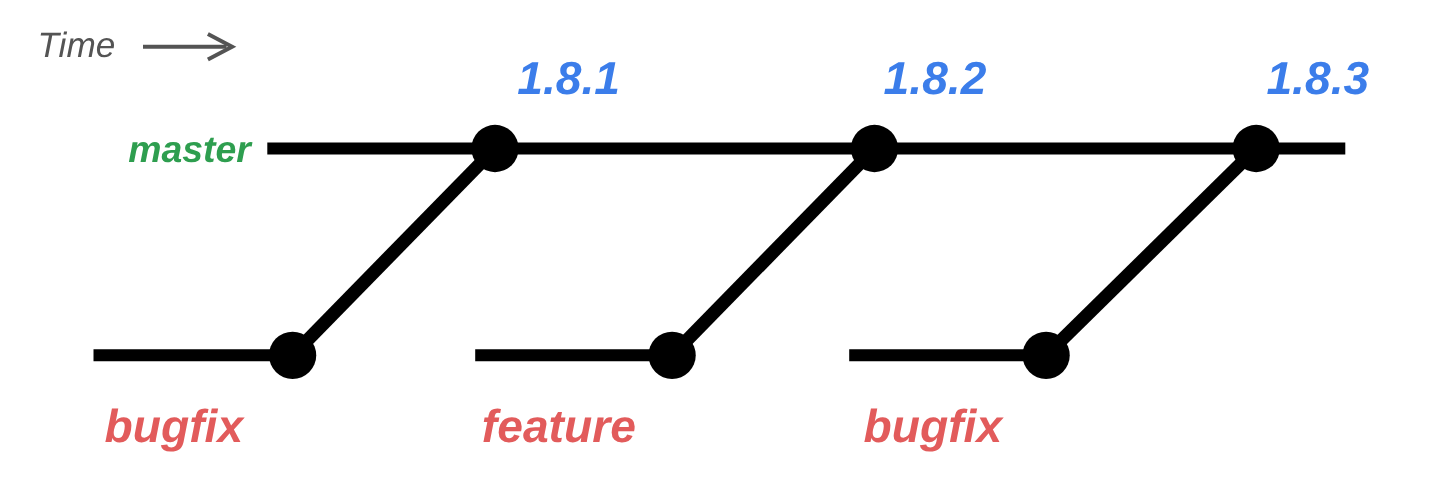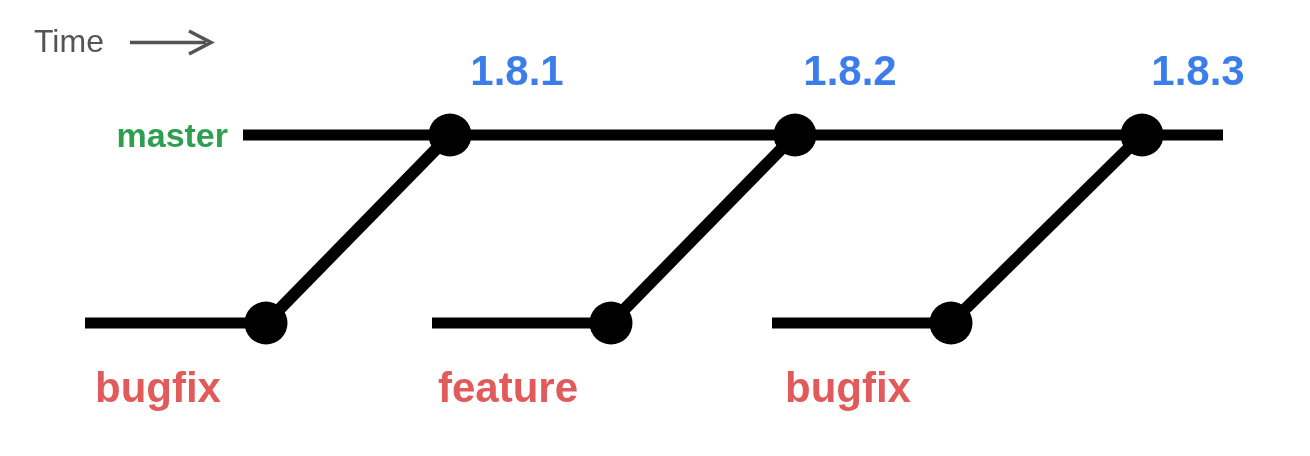--- a/index.html
+++ b/index.html
@@ -2,21 +2,21 @@
 <html><head>
 <meta charset="utf-8">
 <style>
   html, body { margin: 0; padding: 0; }
   body {
     width: 1310px; height: 456px;
     background: #ffffff;
     font-family: "Liberation Sans", sans-serif;
     overflow: hidden;
   }
-  .canvas { position: relative; width: 1310px; height: 456px; }
+  .canvas { position: relative; width: 1310px; height: 456px; font-style: italic; }
   svg { display: block; }
 
   .time-label {
     font-size: 32px;
     font-weight: 400;
     fill: #545454;
   }
   .arrow-stroke {
     stroke: #545454;
     stroke-width: 3.6;

